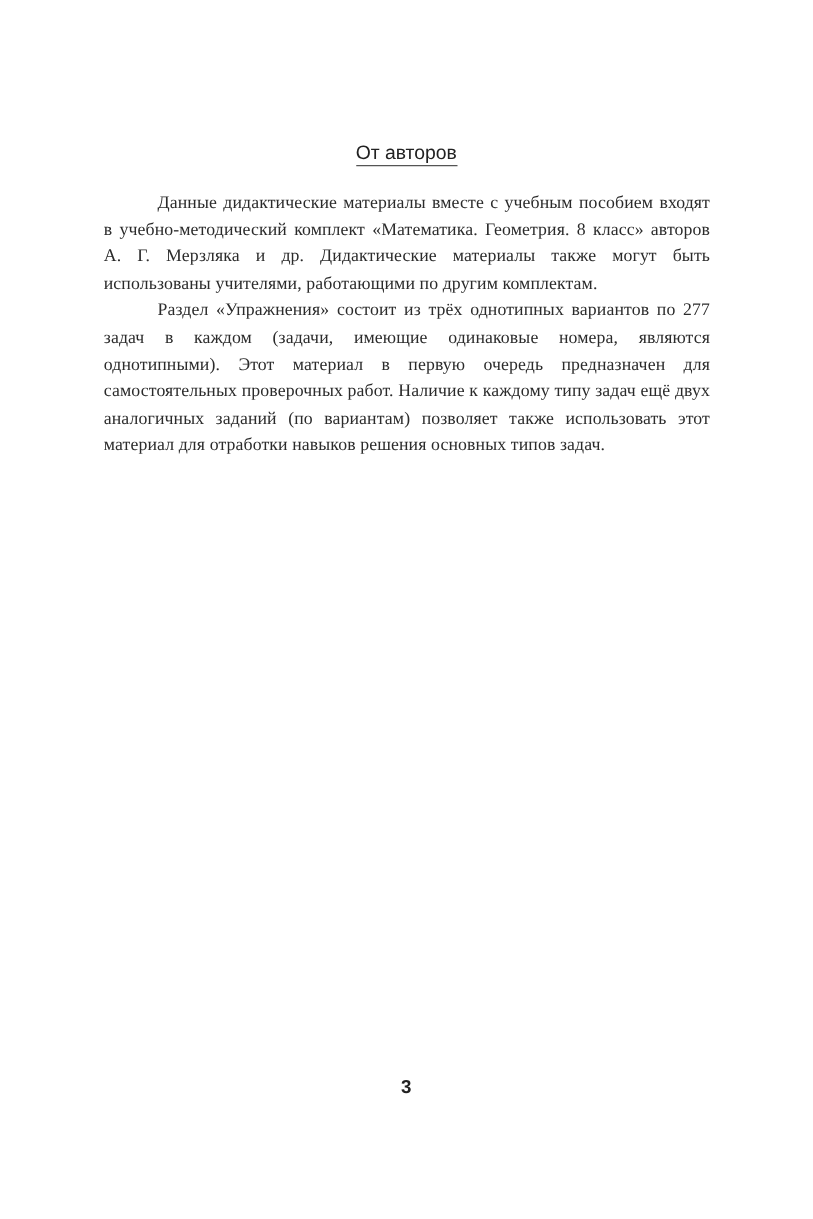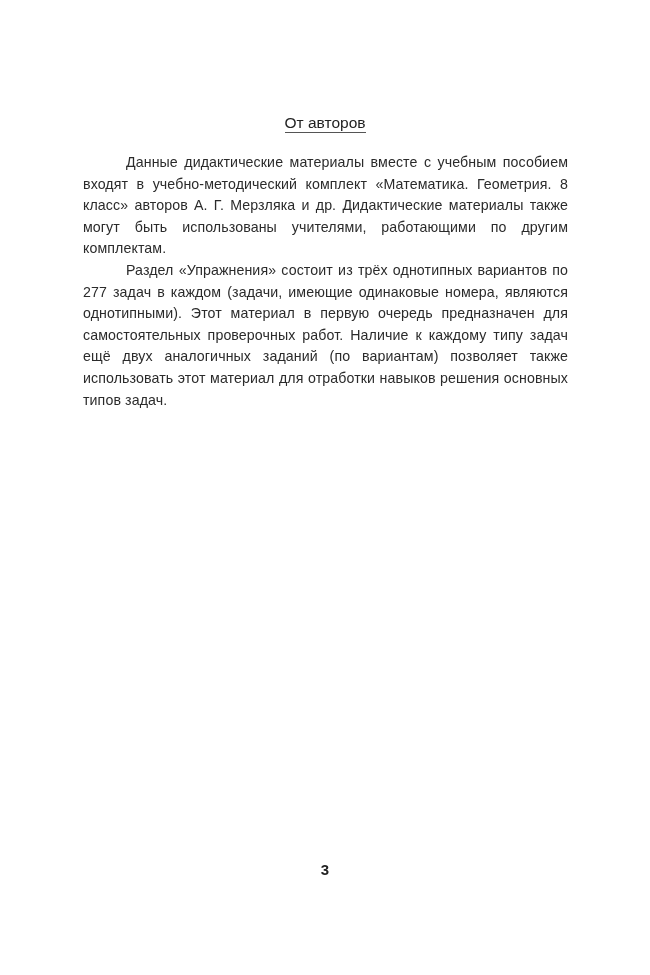--- a/index.html
+++ b/index.html
@@ -28,21 +28,21 @@
     }
     .page-title span {
       border-bottom: 1.5px solid #555;
       padding-bottom: 1px;
     }
     .body-text {
       position: absolute;
       top: 152px;
       left: 83px;
       width: 485px;
-      font-family: Liberation Sans, sans-serif;
+      font-family: Liberation Serif, serif;
       font-size: 14.2px;
       line-height: 21.6px;
       color: #2b2b2b;
       letter-spacing: 0.1px;
     }
     .body-text p {
       margin: 0;
       text-indent: 43px;
       text-align: justify;
       hyphens: manual;

